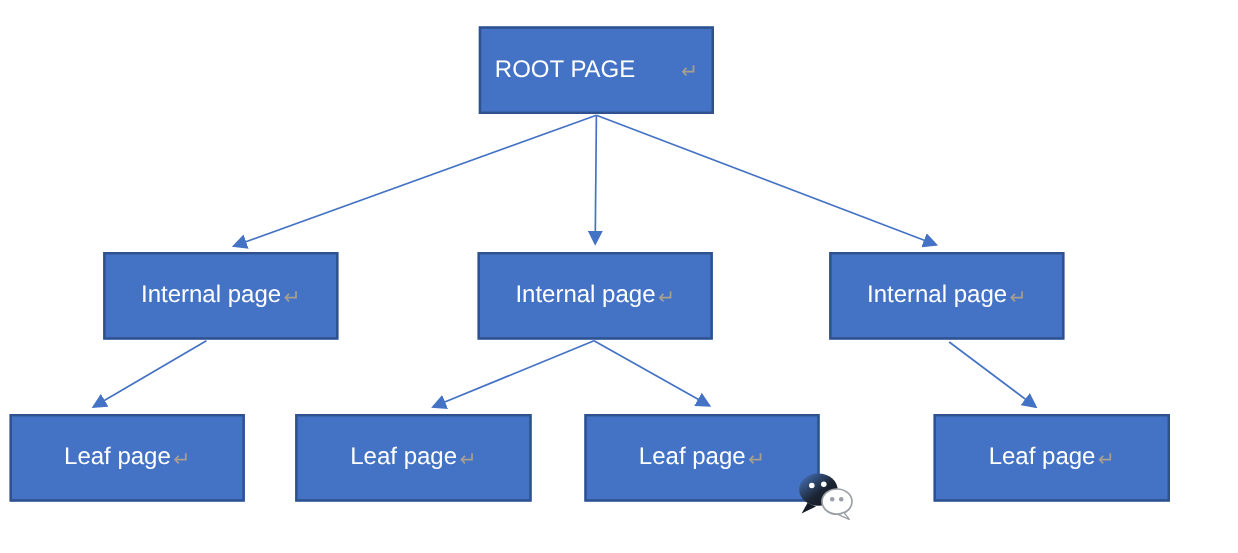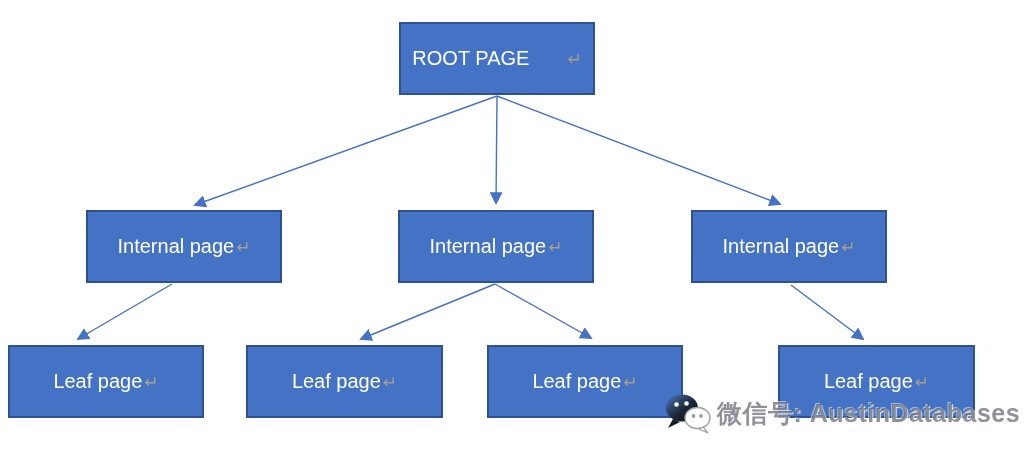--- a/index.html
+++ b/index.html
@@ -138,16 +138,15 @@
     <svg class="wechat-icon" width="48" height="45" viewBox="0 0 48 45">
       <ellipse cx="18" cy="17" rx="16" ry="13.5" fill="url(#bubbleGrad)"></ellipse>
       <path d="M9 28 L4 37 L16 31 z" fill="#161c28"></path>
       <circle cx="12.5" cy="13.5" r="2.3" fill="#ffffff"></circle>
       <circle cx="22.5" cy="12.5" r="2.3" fill="#ffffff"></circle>
       <ellipse cx="33.5" cy="27" rx="12.5" ry="10.5" fill="#ffffff" stroke="#9aa0a6" stroke-width="1.4"></ellipse>
       <path d="M39 36 L44 42 L35 38 z" fill="#ffffff" stroke="#9aa0a6" stroke-width="1.2"></path>
       <circle cx="29.5" cy="25" r="1.9" fill="#9aa0a6"></circle>
       <circle cx="37" cy="25" r="1.9" fill="#9aa0a6"></circle>
     </svg>
-    <span class="wm-text">微信号: AustinDatabases</span>
   </div>
 
 </div>
 
 </body></html>

